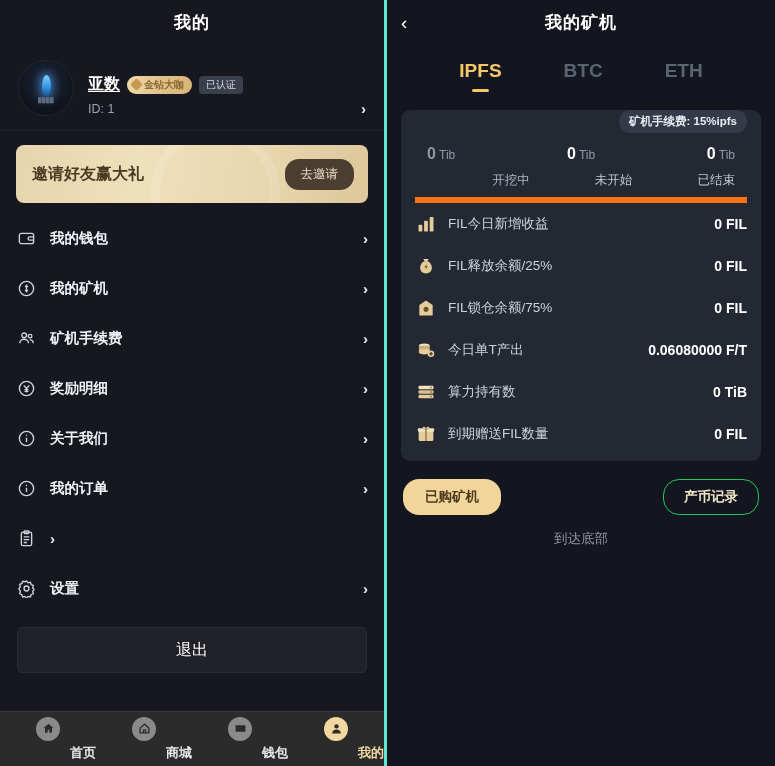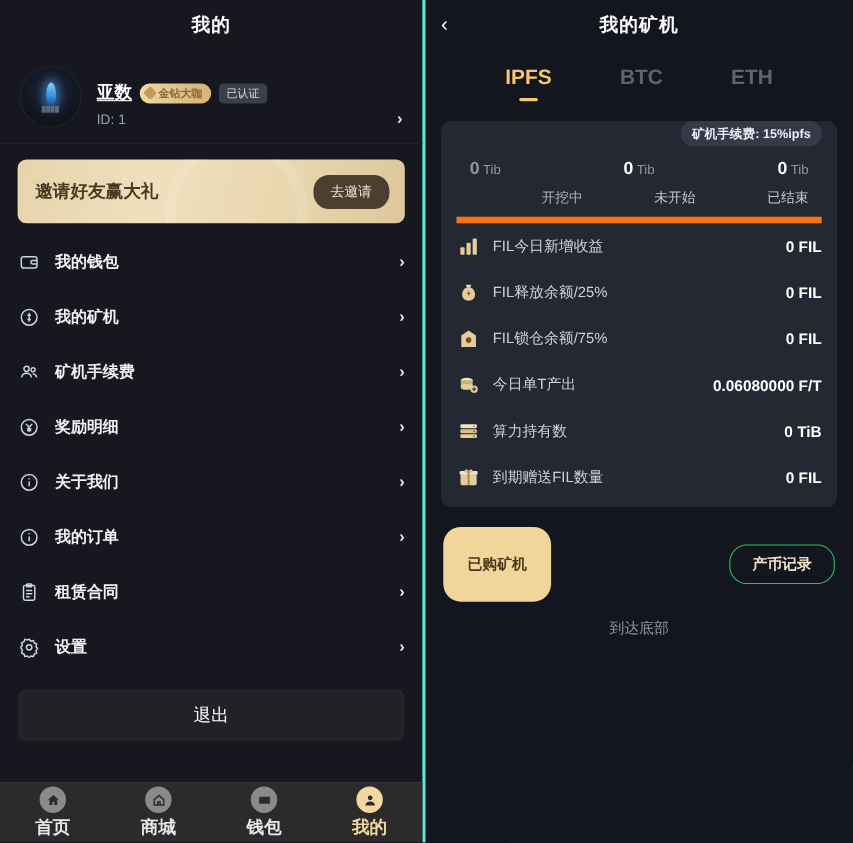--- a/index.html
+++ b/index.html
@@ -124,21 +124,21 @@
     border-top: 1px solid #3a3a3a;
     display: flex; align-items: center;
   }
   .tab { flex: 1 1 0; text-align: center; }
   .tab .t-ic {
     width: 24px; height: 24px; margin: 0 auto 3px auto;
     border-radius: 50%; background: #8a8a8a; color: #2b2b2b;
     display: flex; align-items: center; justify-content: center;
   }
   .tab .t-ic svg { width: 13px; height: 13px; display: block; }
-  .tab .t-lb { font-size: 16px; color: #e6e8ec; font-weight: bold; }
+  .tab .t-lb { font-size: 13px; color: #e6e8ec; font-weight: bold; text-align: right; }
   .tab.active .t-ic { background: #f2d8a0; color: #2b2b2b; }
   .tab.active .t-lb { color: #f2d8a0; }
 
   
   .right-panel {
     width: 388px; height: 766px;
     background: #14161f; position: relative;
     display: flex; flex-direction: column;
   }
   .r-head {
@@ -196,21 +196,21 @@
   .row .r-lb { flex: 1 1 auto; color: #ccd2dd; font-size: 13.5px; }
   .row .r-vl { color: #ffffff; font-size: 14px; font-weight: bold; white-space: nowrap; }
 
   .acts {
     display: flex; align-items: center; justify-content: space-between;
     padding: 18px 16px 0 16px;
   }
   .btn-fill {
     background: #f2d59a; color: #4a3a1c;
     font-size: 13.5px; font-weight: bold;
-    padding: 25px 22px; border-radius: 16px;
+    padding: 9px 22px; border-radius: 16px;
   }
   .btn-out {
     background: transparent; color: #efe3c8;
     border: 1px solid #22c55e;
     font-size: 13.5px; font-weight: bold;
     padding: 8px 20px; border-radius: 16px;
   }
   .bottom-note {
     text-align: center; color: #8f96a3; font-size: 13.5px;
     padding-top: 15px;
@@ -321,21 +321,20 @@
       </div>
 
       <div class="menu-item">
         <span class="mi-icon">
           <svg viewBox="0 0 24 24" fill="none" stroke="currentColor" stroke-width="1.7">
               <rect x="5.5" y="4" width="13" height="17" rx="2"></rect>
               <rect x="9" y="2.3" width="6" height="3.4" rx="1"></rect>
               <path d="M8.5 10h7M8.5 13.5h7M8.5 17h4"></path>
             </svg>
         </span>
-        <span class="mi-label">租赁合同</span>
         <span class="chev">›</span>
       </div>
 
       <div class="menu-item">
         <span class="mi-icon">
           <svg viewBox="0 0 24 24" fill="none" stroke="currentColor" stroke-width="1.7">
               <circle cx="12" cy="12" r="3.1"></circle>
               <path d="M12 2.6l2 2.2 2.9-.6 1 2.8 2.7 1.2-.8 2.9 1.8 2.3-1.8 2.3.8 2.9-2.7 1.2-1 2.8-2.9-.6-2 2.2-2-2.2-2.9.6-1-2.8-2.7-1.2.8-2.9L2.4 12l1.8-2.3-.8-2.9 2.7-1.2 1-2.8 2.9.6z"></path>
             </svg>
         </span>

